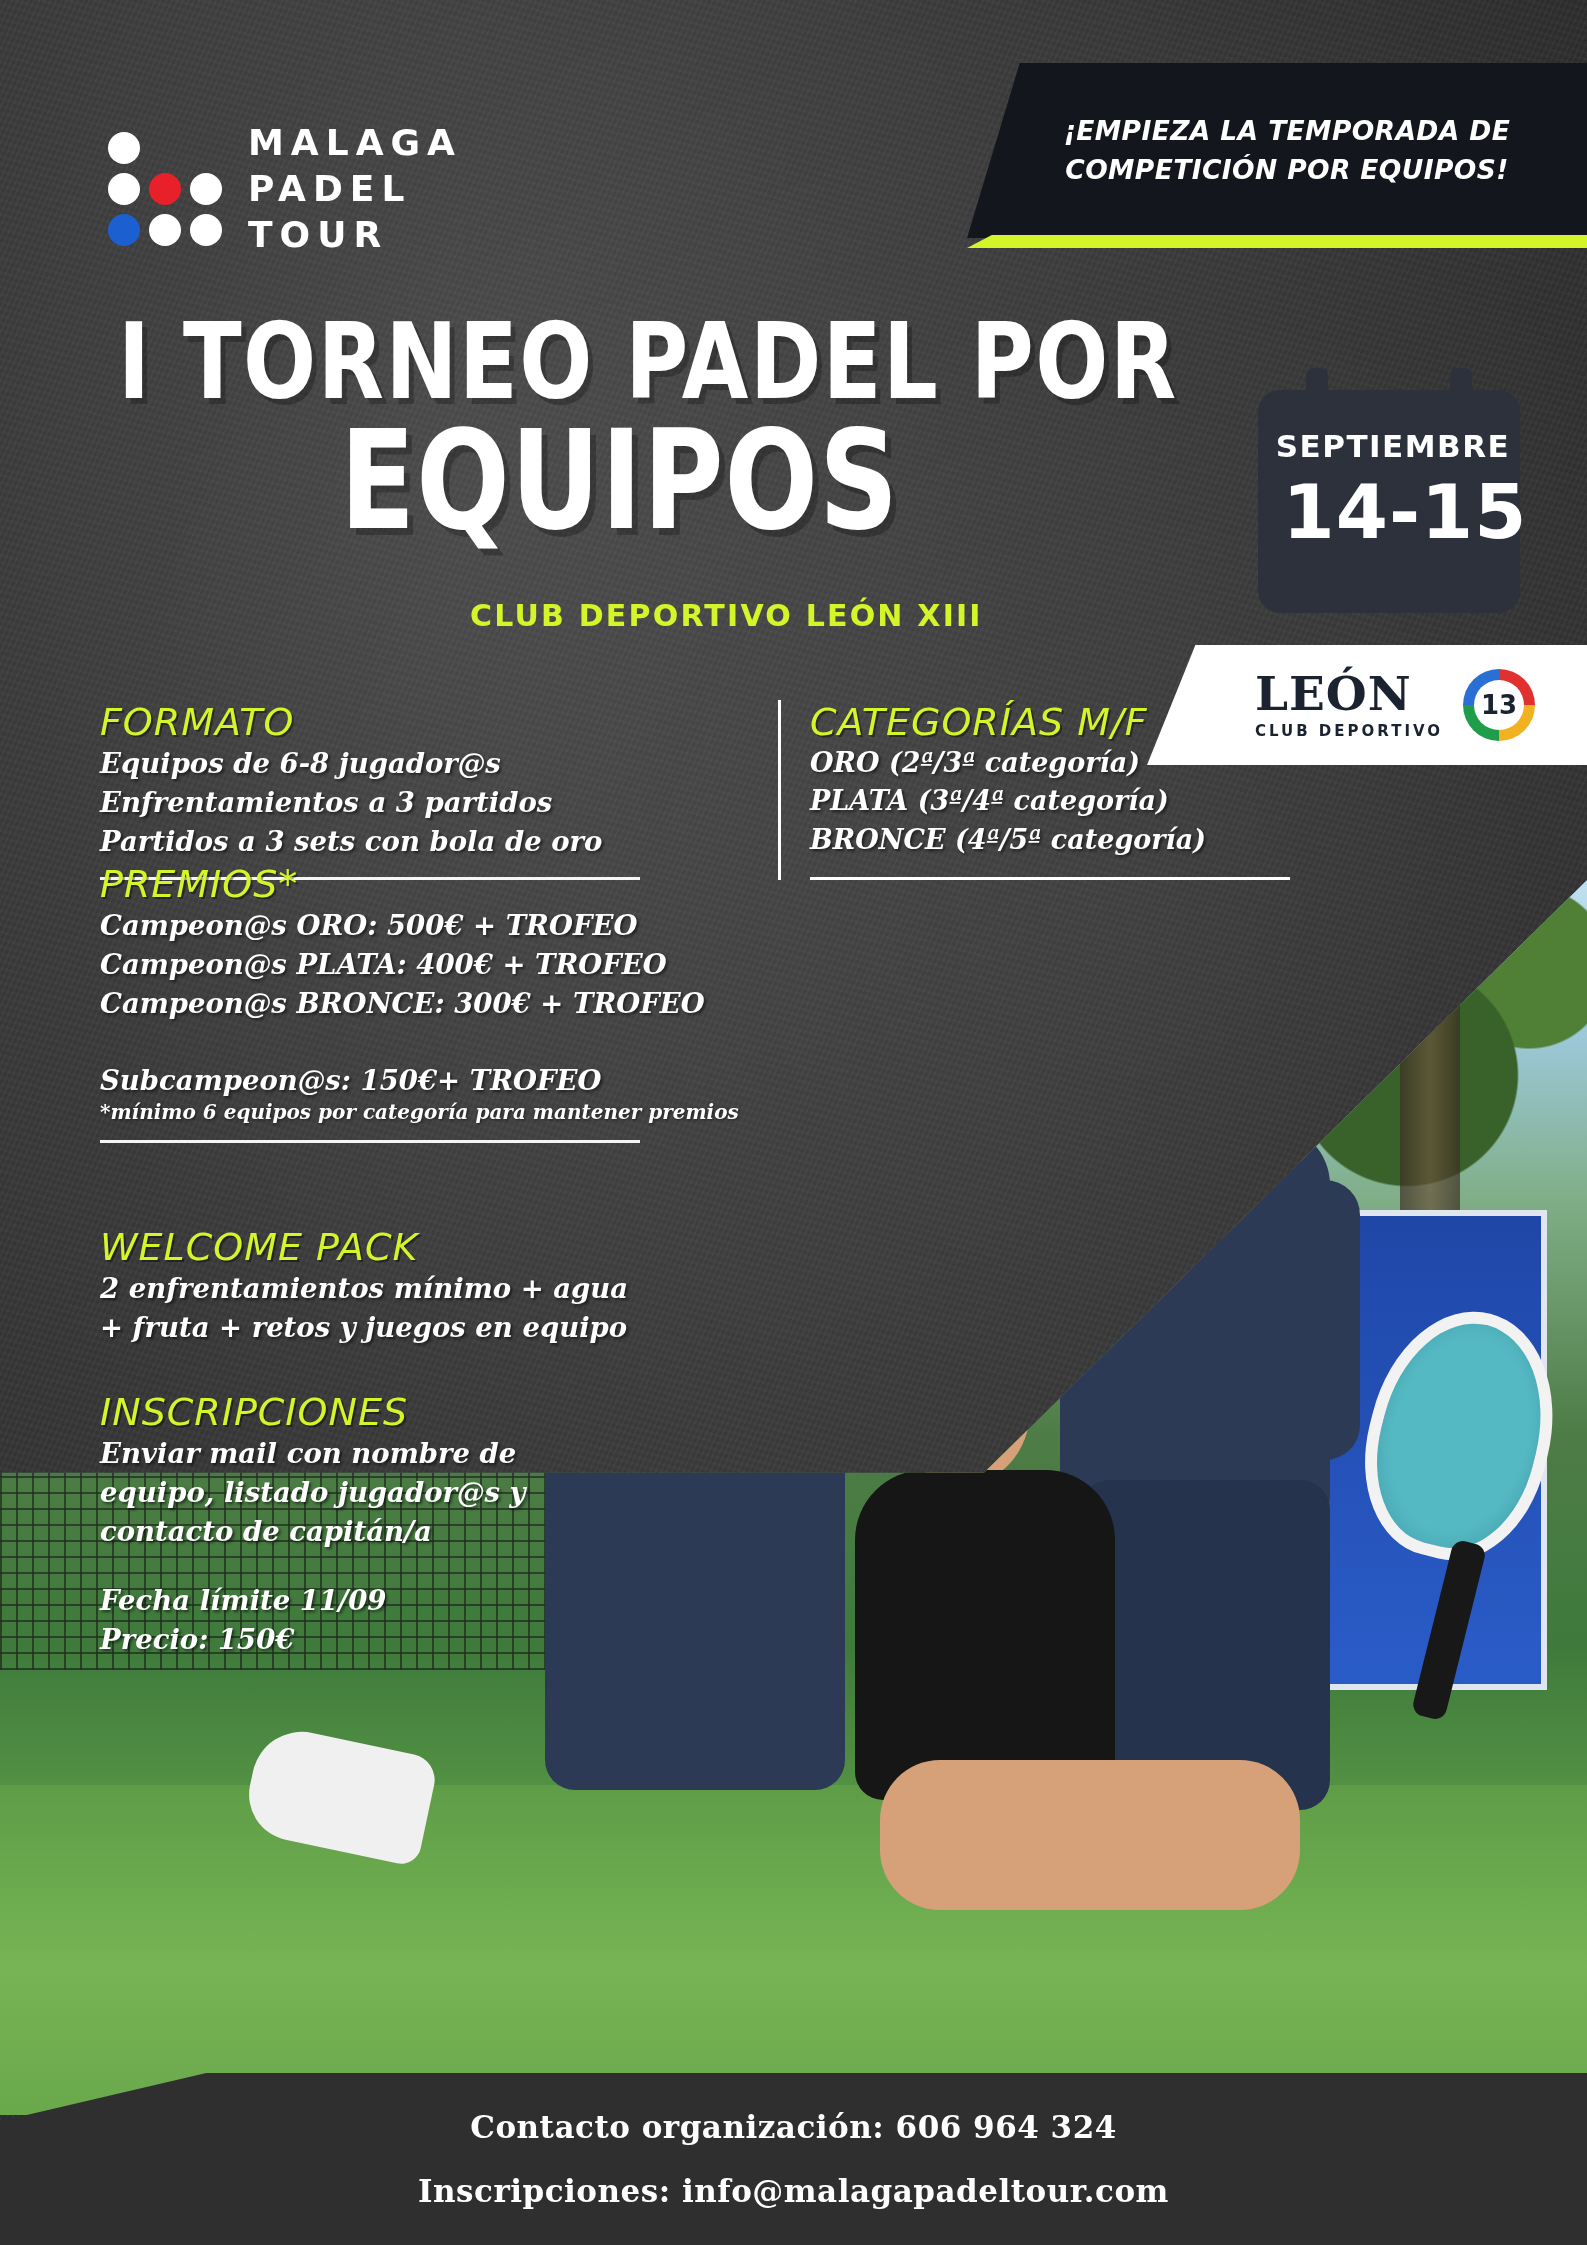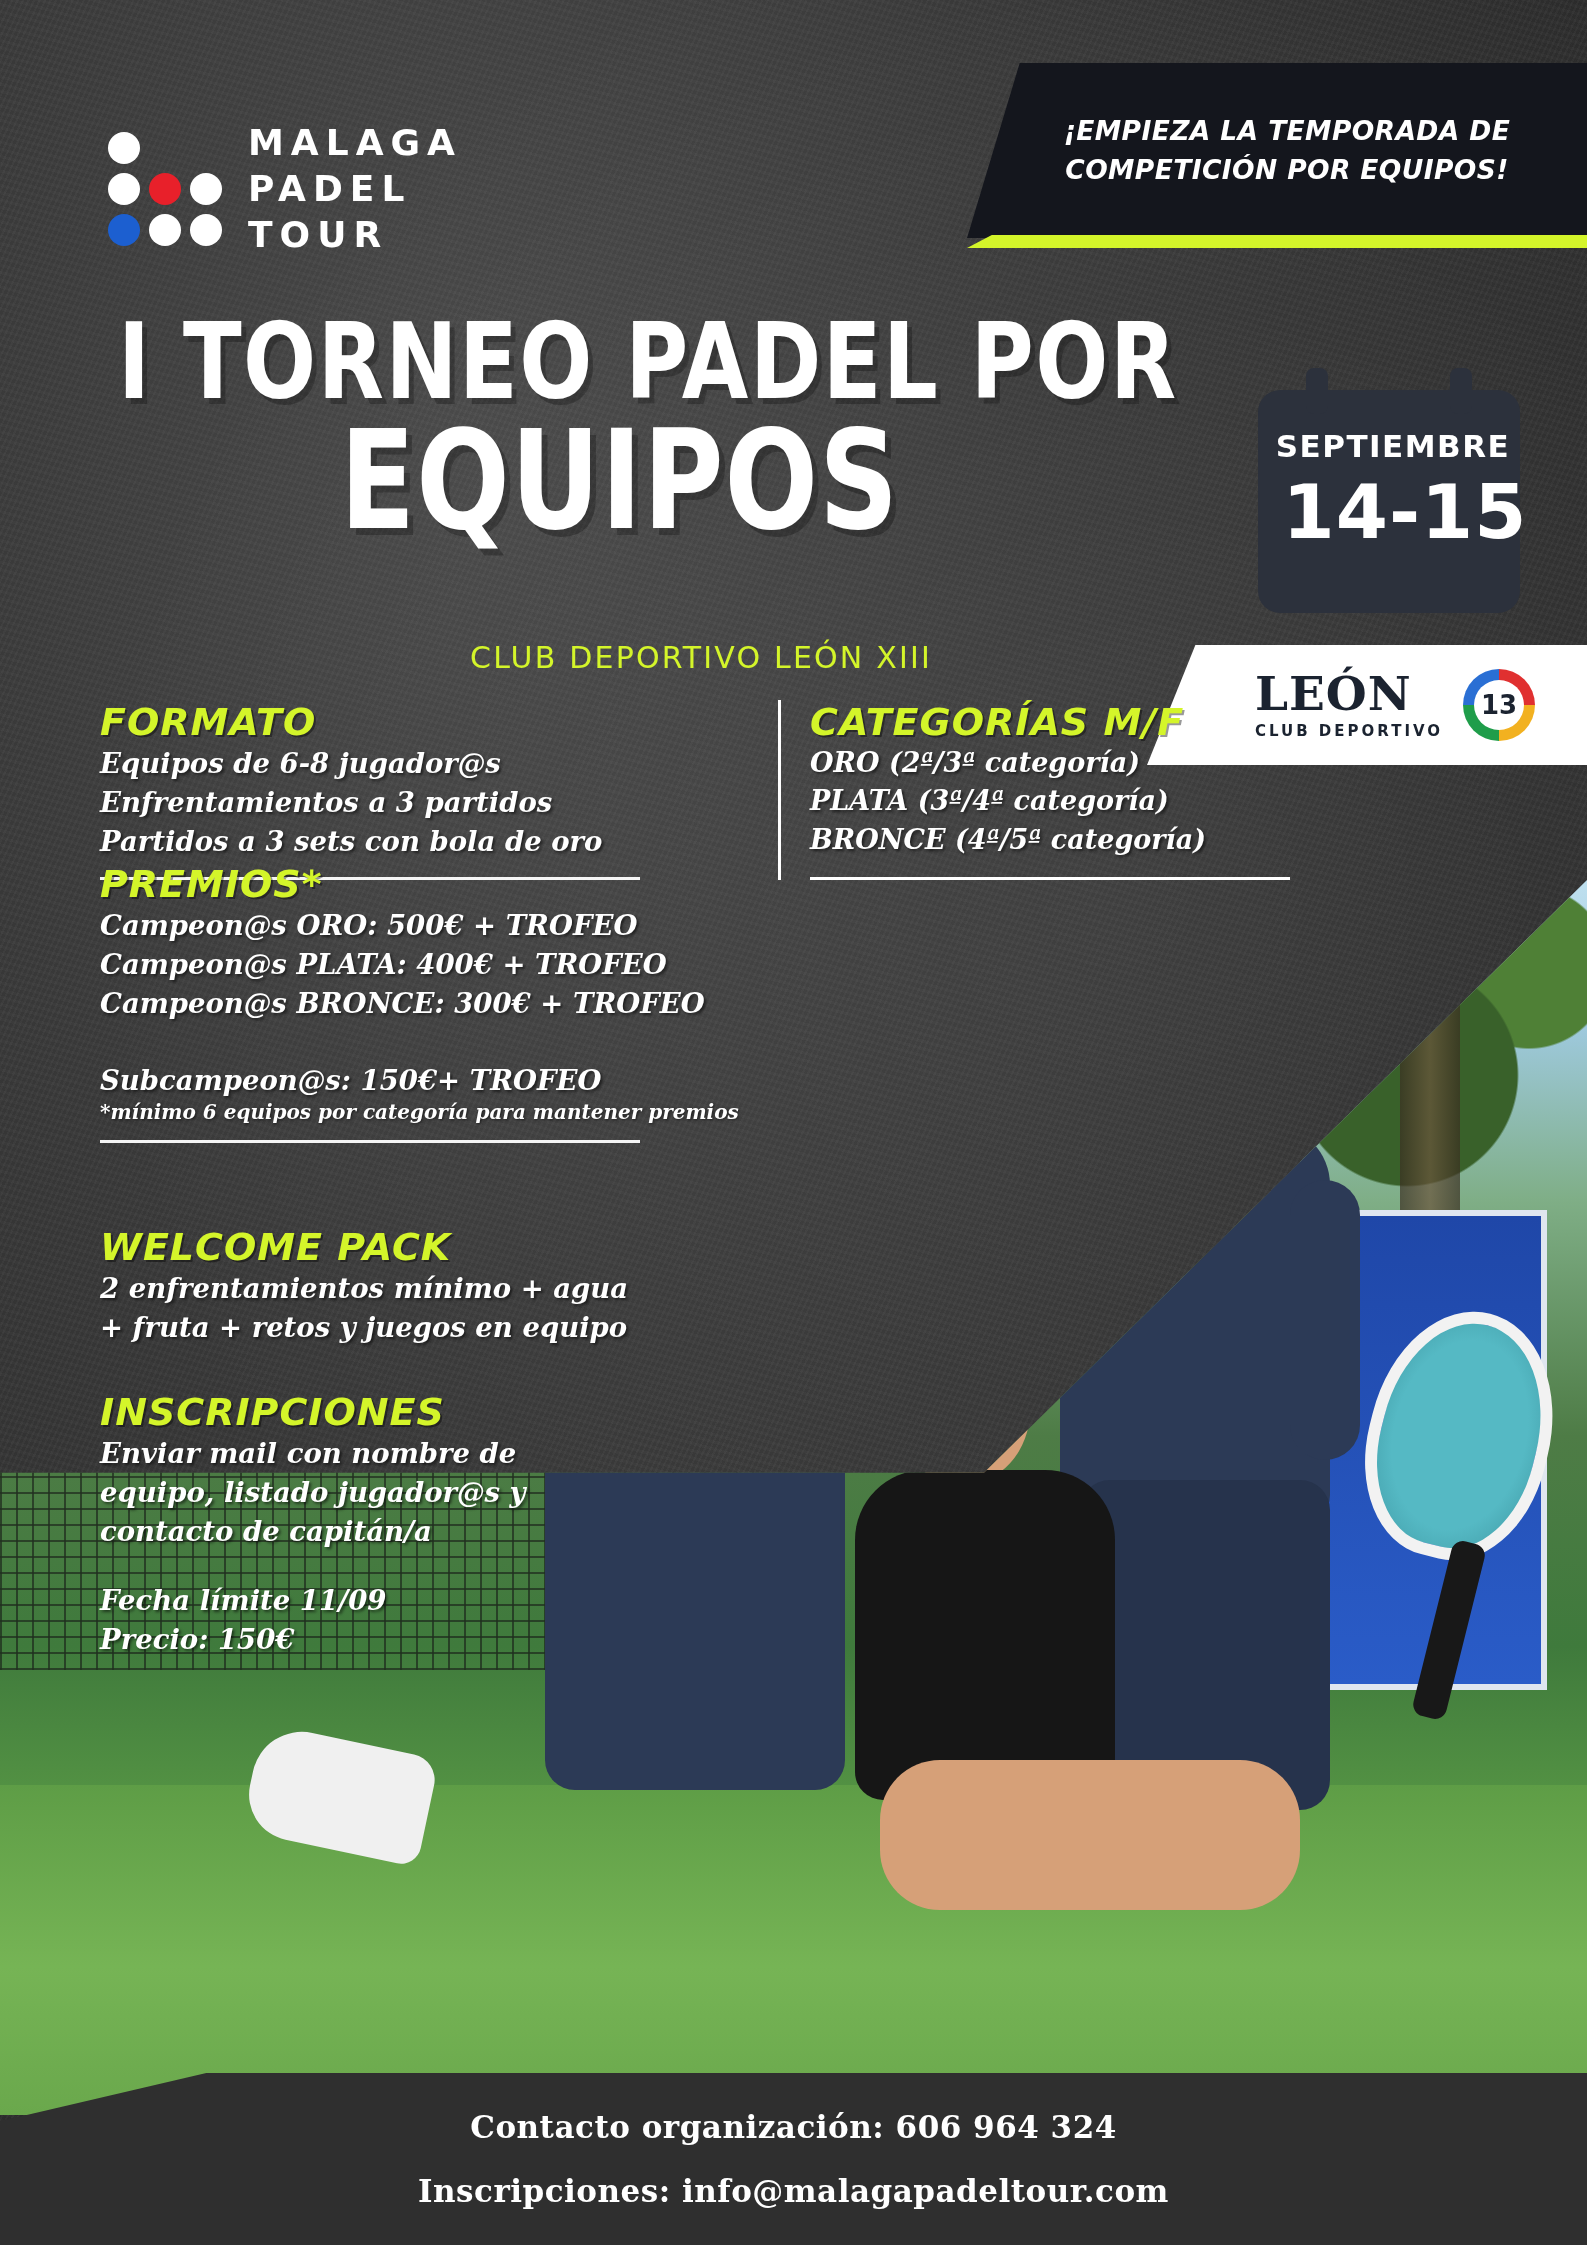--- a/index.html
+++ b/index.html
@@ -106,25 +106,24 @@
     transform: scaleY(1.25);
     transform-origin: left top;
     text-shadow: 6px 6px 0 rgba(0,0,0,0.25);
     white-space: nowrap;
   }
   #subtitle {
     position: absolute;
     left: 470px; top: 598px;
     color: #d4f52a;
     font-family: "DejaVu Sans", sans-serif;
-    font-weight: 400;
+    font-weight: 700;
     font-size: 30px;
     letter-spacing: 2.2px;
     white-space: nowrap;
-    margin-top: 42px;
   }
 
   
   #calendar {
     position: absolute;
     left: 1258px; top: 368px;
     width: 262px; height: 245px;
   }
   #cal-body {
     position: absolute; left: 0; top: 22px;
@@ -307,21 +306,21 @@
     position: absolute; left: 0; top: 640px; width: 980px; height: 840px;
     background: linear-gradient(90deg, rgba(35,35,35,0.0) 0%, rgba(35,35,35,0.0) 100%);
     pointer-events: none;
   }
 
   
   .block { position: absolute; left: 100px; width: 700px; }
   .head {
     color: #d4f52a;
     font-family: "DejaVu Sans", sans-serif;
-    font-weight: 700; font-style: italic;
+    font-weight: 400; font-style: italic;
     font-size: 38px; letter-spacing: 1px;
     text-shadow: 2px 2px 0 rgba(0,0,0,.4);
   }
   .line {
     color: #ffffff;
     font-family: "DejaVu Serif", serif;
     font-weight: 700; font-style: italic;
     font-size: 27.5px; line-height: 1.42;
     text-shadow: 2px 2px 3px rgba(0,0,0,.55);
     white-space: nowrap;

